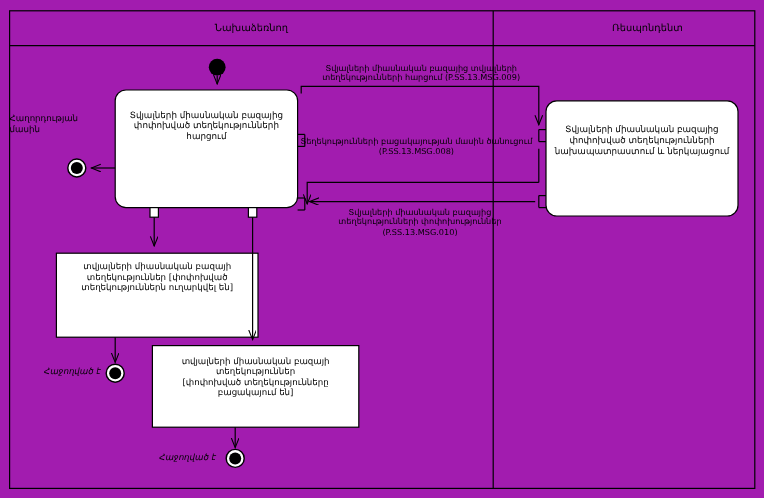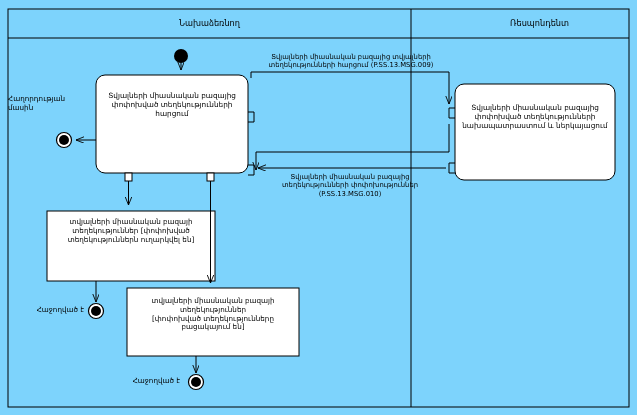--- a/index.html
+++ b/index.html
@@ -9,21 +9,21 @@
   }
   body {
     font-family: "DejaVu Sans", "Liberation Sans", sans-serif;
     color: #000000;
   }
   #canvas {
     position: relative;
     width: 637px;
     height: 415px;
     overflow: hidden;
-    background: #7dd3fc;
+    background: #a21caf;
   }
   svg.layer {
     position: absolute;
     left: 0;
     top: 0;
     width: 637px;
     height: 415px;
     pointer-events: none;
   }
   .txt {
@@ -43,20 +43,21 @@
   }
   .msg-label {
     font-size: 6.8px;
   }
   .obj-label {
     font-size: 7.2px;
   }
   .end-label {
     font-size: 7.2px;
     text-align: right;
+    font-style: italic;
   }
   .side-label {
     font-size: 7.2px;
     text-align: left;
   }
 </style>
 </head>
 <body>
 
 <div id="canvas">
@@ -158,20 +159,22 @@
 փոփոխված տեղեկությունների
 հարցում</div>
 
   <div class="txt act-label" style="left:457px; top:104px; width:156px;">Տվյալների միասնական բազայից
 փոփոխված տեղեկությունների
 նախապատրաստում և ներկայացում</div>
 
   <div class="txt msg-label" style="left:255px; top:53px; width:192px;">Տվյալների միասնական բազայից տվյալների
 տեղեկությունների հարցում (P.SS.13.MSG.009)</div>
 
+  <div class="txt msg-label" style="left:238px; top:114px; width:218px;">Տեղեկությունների բացակայության մասին ծանուցում
+(P.SS.13.MSG.008)</div>
 
   <div class="txt msg-label" style="left:252px; top:173px; width:196px;">Տվյալների միասնական բազայից
 տեղեկությունների փոփոխություններ
 (P.SS.13.MSG.010)</div>
 
   <div class="txt obj-label" style="left:49px; top:218px; width:164px;">տվյալների միասնական բազայի
 տեղեկություններ  [փոփոխված
 տեղեկություններն ուղարկվել են]</div>
 
   <div class="txt obj-label" style="left:129px; top:297px; width:168px;">տվյալների միասնական բազայի

